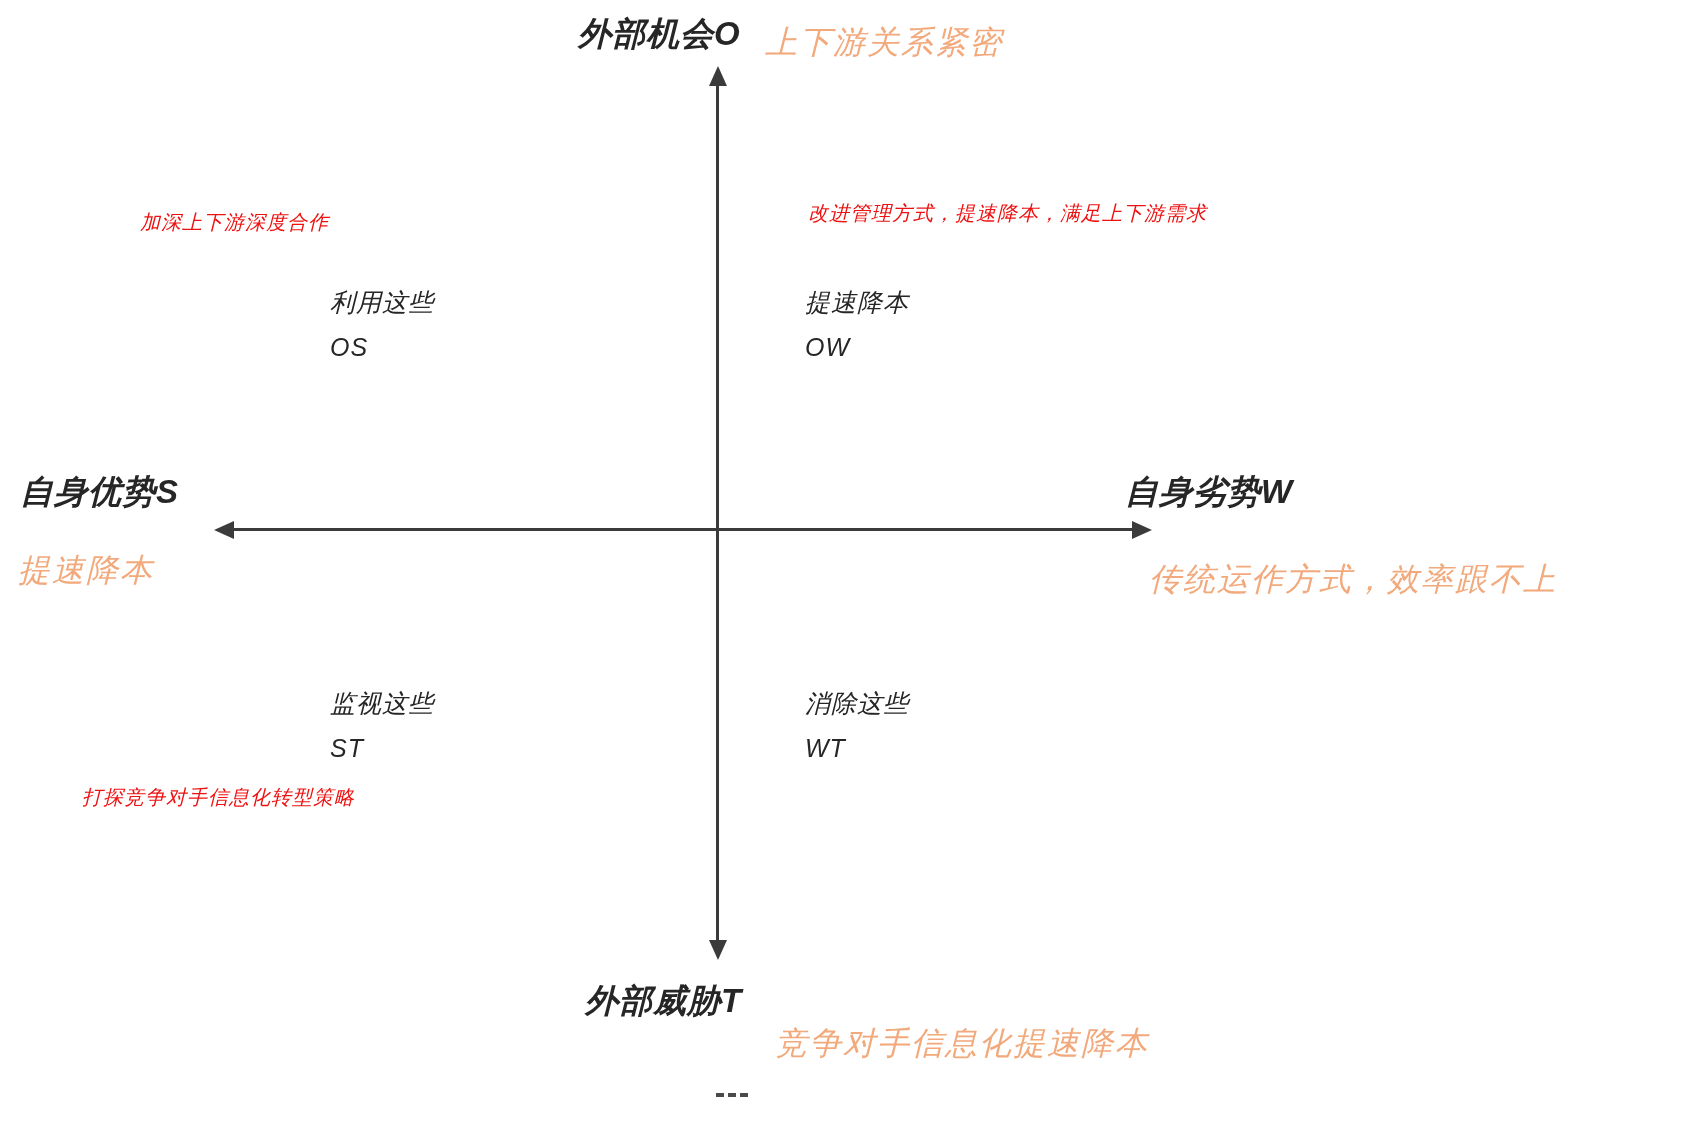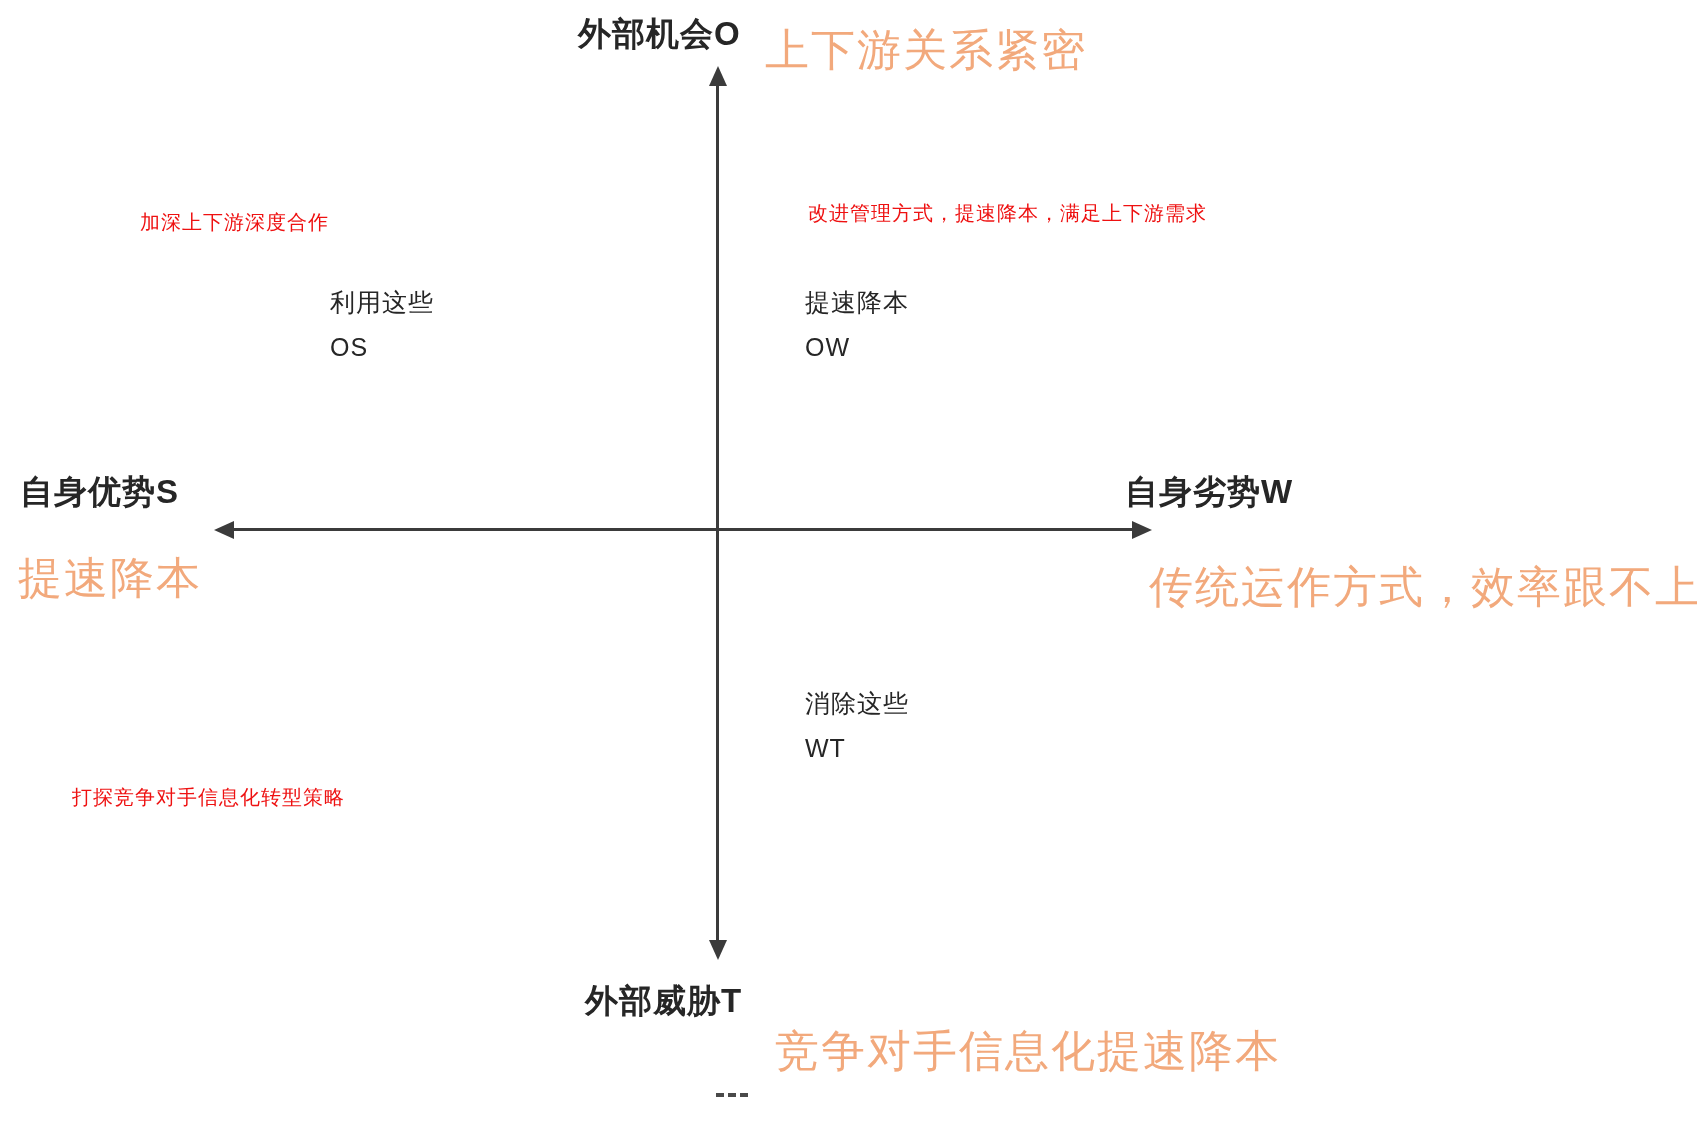--- a/index.html
+++ b/index.html
@@ -8,20 +8,21 @@
     background: #ffffff;
   }
   #canvas {
     position: relative;
     width: 1697px;
     height: 1121px;
     background: #ffffff;
     font-family: "Liberation Sans", "DejaVu Sans", sans-serif;
     color: var(--text, #262626);
     overflow: hidden;
+    font-style: italic;
   }
   .abs { position: absolute; white-space: nowrap; }
 
   
   .axis-line { position: absolute; background: var(--axis, #3b3b3b); }
   #v-axis { left: 716px; top: 84px; width: 3px; height: 862px; }
   #h-axis { left: 232px; top: 528px; width: 902px; height: 3px; }
 
   
   .arrow { position: absolute; width: 0; height: 0; }
@@ -51,21 +52,21 @@
   }
 
   
   .axis-label {
     font-size: 33px;
     font-weight: 700;
     color: var(--text, #262626);
     letter-spacing: 1px;
   }
   .axis-note {
-    font-size: 44px;
+    font-size: 32px;
     font-weight: 400;
     color: var(--note-orange, #f2a97c);
     letter-spacing: 2px;
   }
   .strategy {
     font-size: 20px;
     font-weight: 400;
     color: var(--strategy-red, #ee1111);
     letter-spacing: 1px;
   }
@@ -84,21 +85,21 @@
   #os-strategy       { left: 140px;  top: 209px; }
   #ow-strategy       { left: 800px;  top: 200px; margin-left: 8px; }
   #os-label          { left: 330px;  top: 280px; }
   #ow-label          { left: 805px;  top: 280px; }
   #left-axis-label   { left: 20px;   top: 470px; }
   #left-axis-note    { left: 18px;   top: 549px; }
   #right-axis-label  { left: 1125px; top: 470px; }
   #right-axis-note   { left: 1125px; top: 558px; margin-left: 24px; }
   #st-label          { left: 330px;  top: 681px; }
   #wt-label          { left: 805px;  top: 681px; }
-  #st-strategy       { left: 72px;   top: 784px; }
+  #st-strategy       { left: 82px;   top: 784px; }
   #wt-strategy       { left: 800px;  top: 784px; }
   #bottom-axis-label { left: 585px;  top: 979px; }
   #bottom-axis-note  { left: 775px;  top: 982px; margin-top: 40px; }
 
   #t-spell-underline {
     position: absolute;
     left: 716px; top: 1093px;
     width: 32px; height: 0;
     border-bottom: 4px dashed #4a4a4a;
   }
@@ -133,20 +134,24 @@
     <span>利用这些</span>
     <span>OS</span>
   </div>
 
   <div id="ow-strategy" class="abs strategy">改进管理方式，提速降本，满足上下游需求</div>
   <div id="ow-label" class="abs quad-label">
     <span>提速降本</span>
     <span>OW</span>
   </div>
 
+  <div id="st-label" class="abs quad-label">
+    <span>监视这些</span>
+    <span>ST</span>
+  </div>
   <div id="st-strategy" class="abs strategy">打探竞争对手信息化转型策略</div>
 
   <div id="wt-label" class="abs quad-label">
     <span>消除这些</span>
     <span>WT</span>
   </div>
 
 </div>
 
 </body></html>

